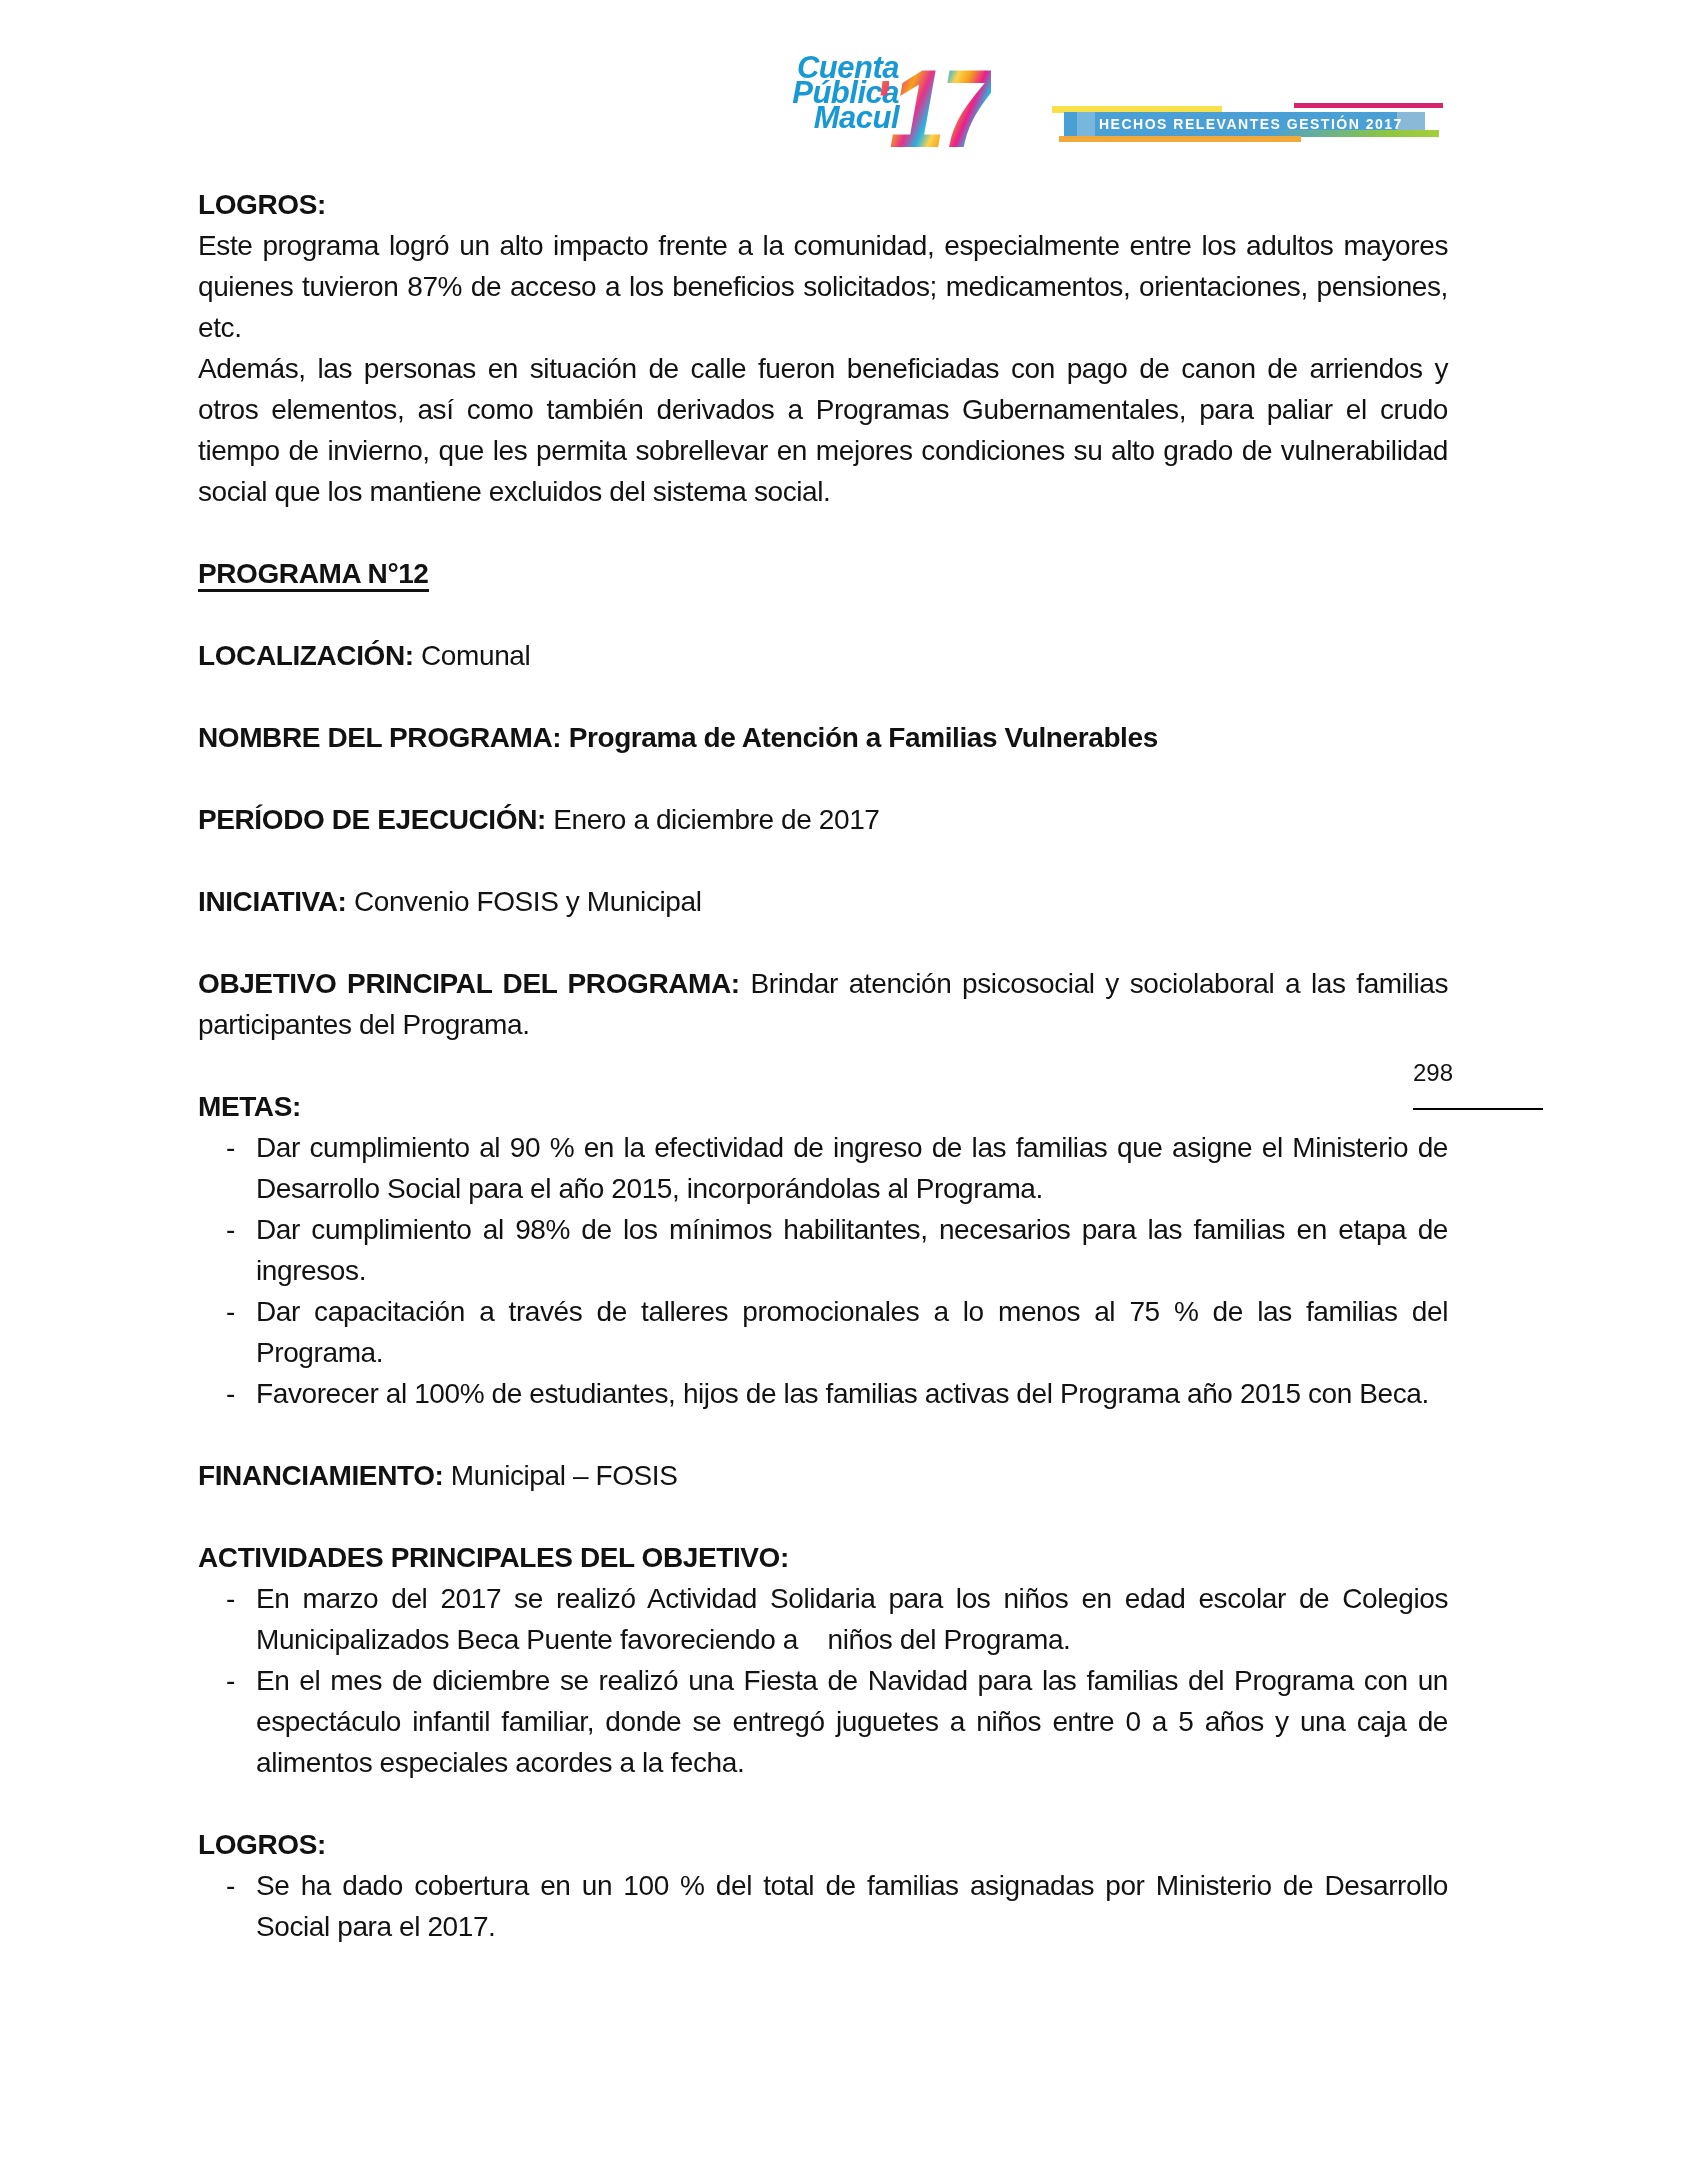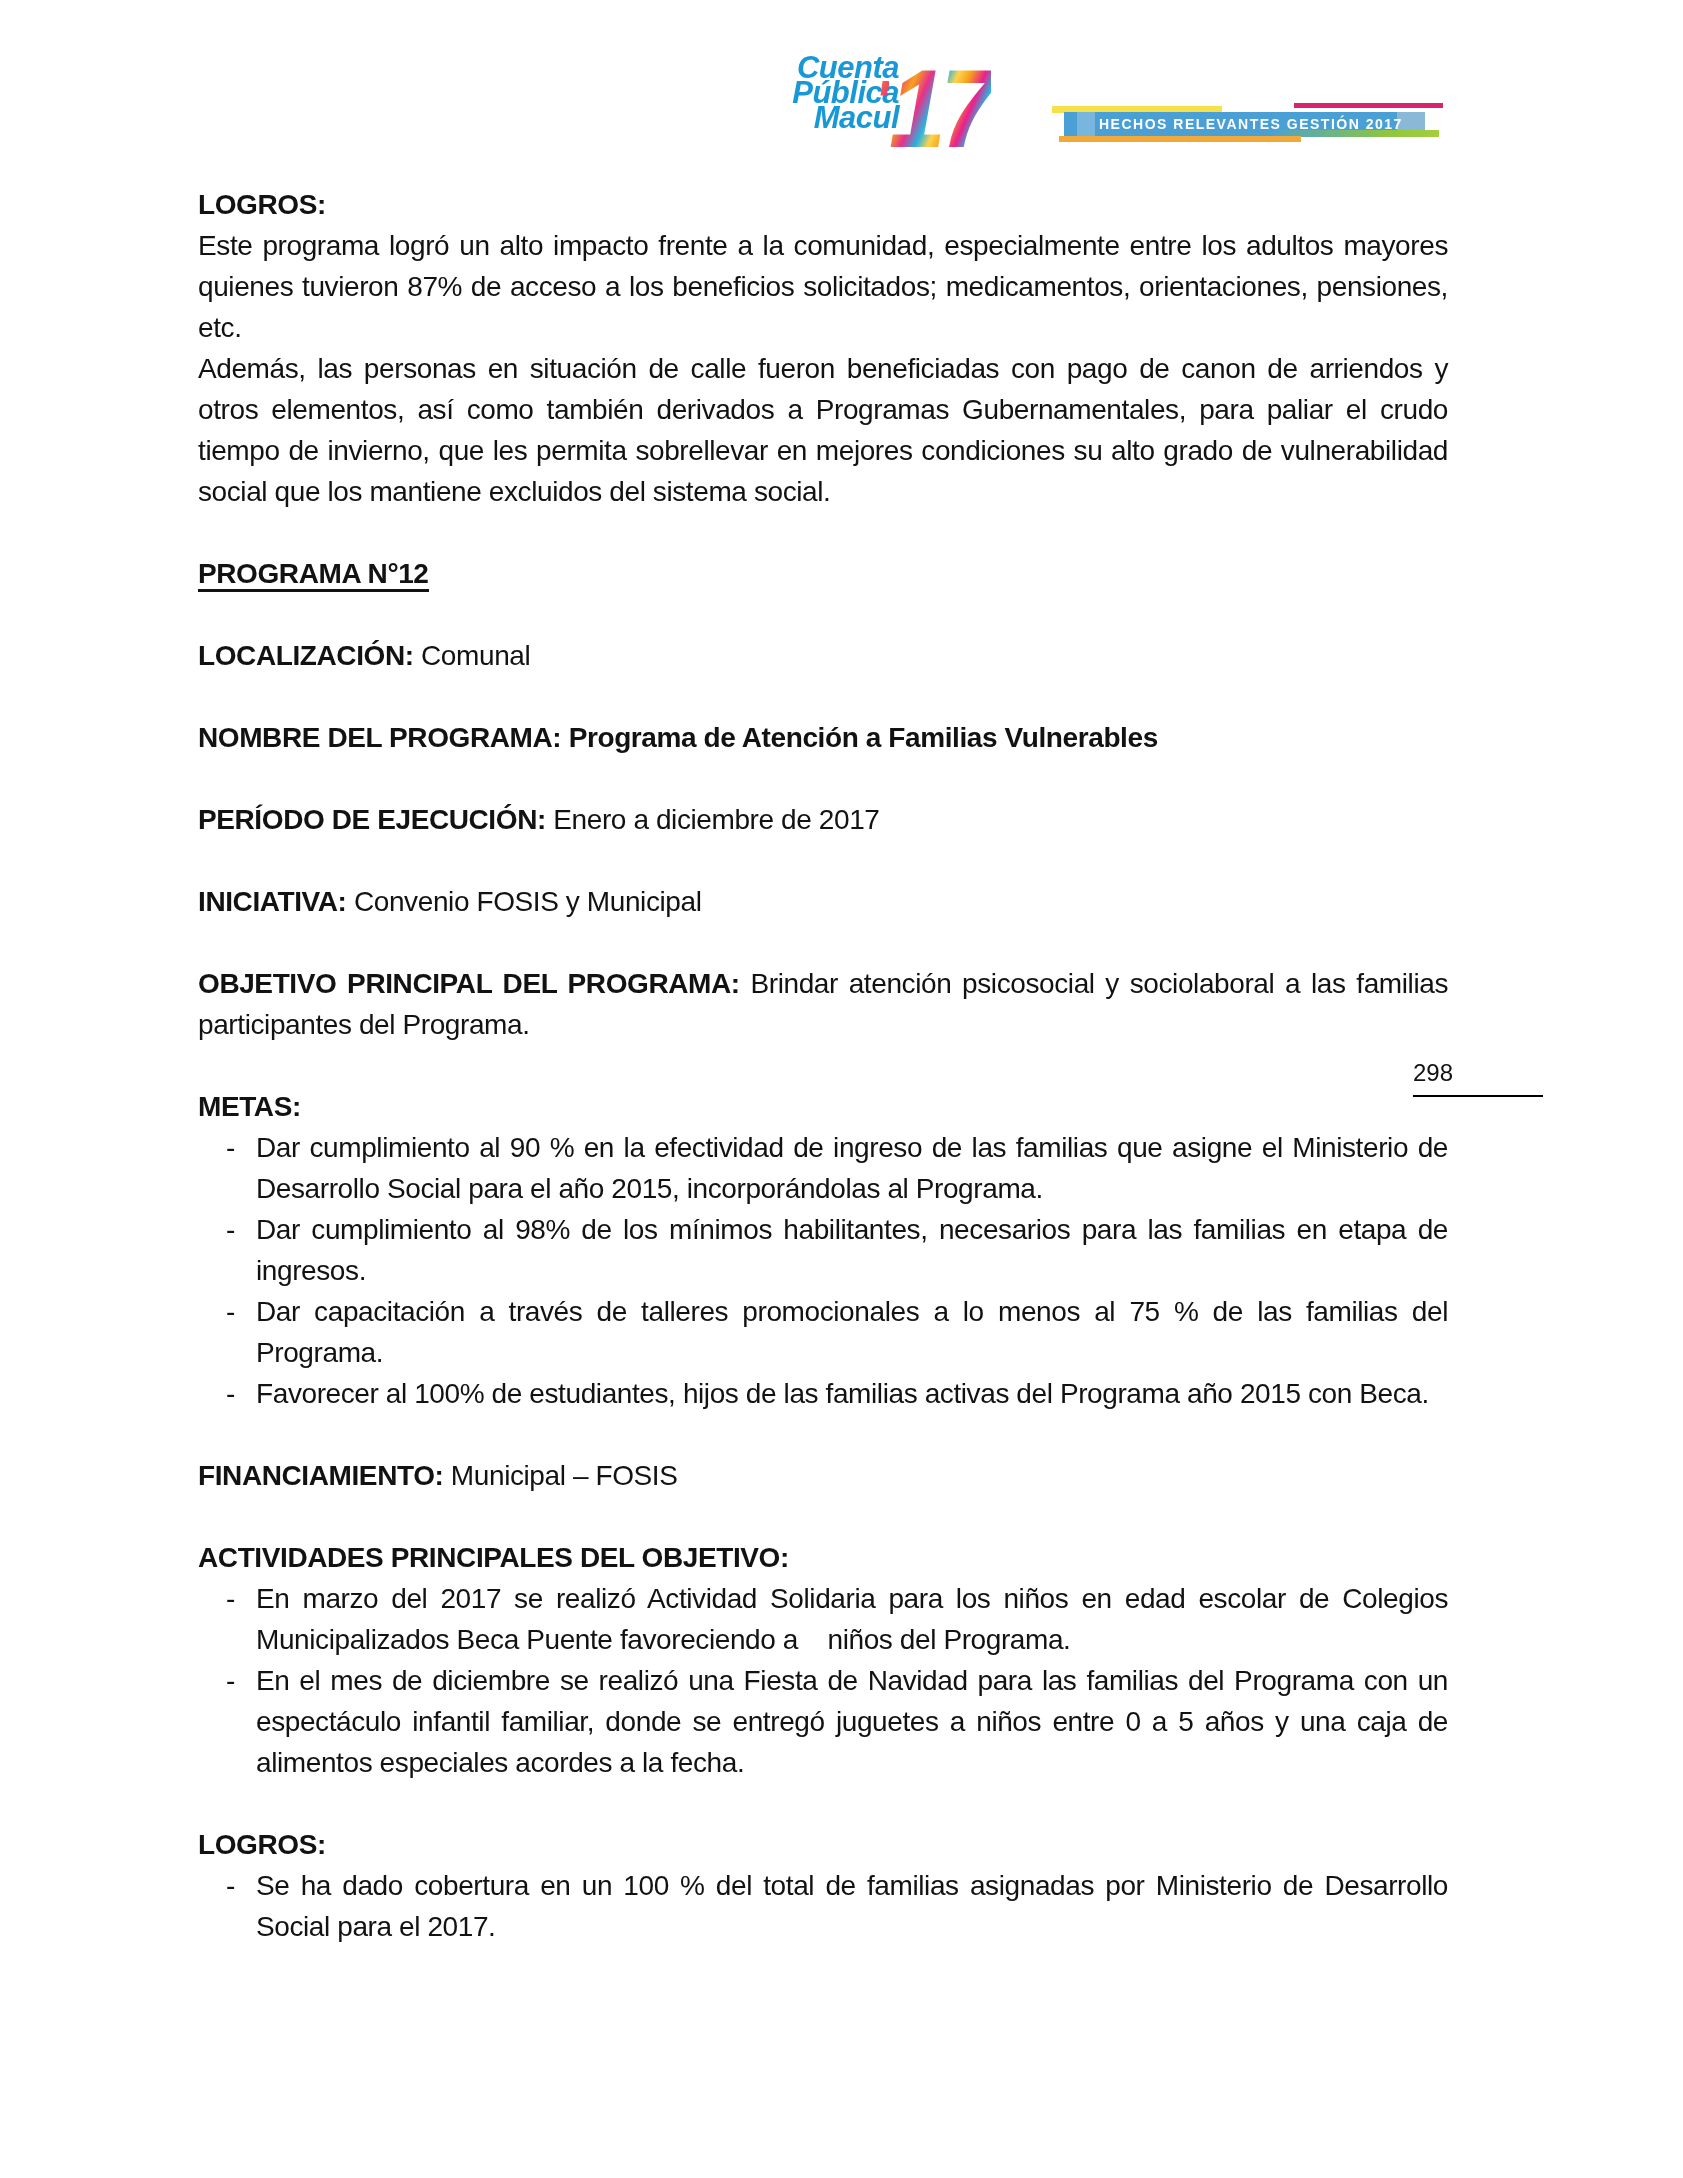--- a/index.html
+++ b/index.html
@@ -61,21 +61,21 @@
     left:50px;top:13px;width:297px;
     color:#ffffff;font-weight:bold;font-size:14px;line-height:18px;
     letter-spacing:1.5px;white-space:nowrap;
   }
 
   
   .pagenum{
     position:absolute;left:1413px;top:1059px;width:130px;
     font-size:24px;line-height:28px;color:#121212;
     border-bottom:2px solid #000;
-    padding-bottom:8px;
+    padding-bottom:21px;
   }
 
   
   .doc{
     position:absolute;left:198px;top:184px;width:1250px;
     font-size:28px;line-height:41px;
     letter-spacing:-0.4px;
     text-align:justify;
   }
   .doc p,.doc h3,.doc ul{margin:0;padding:0;}

